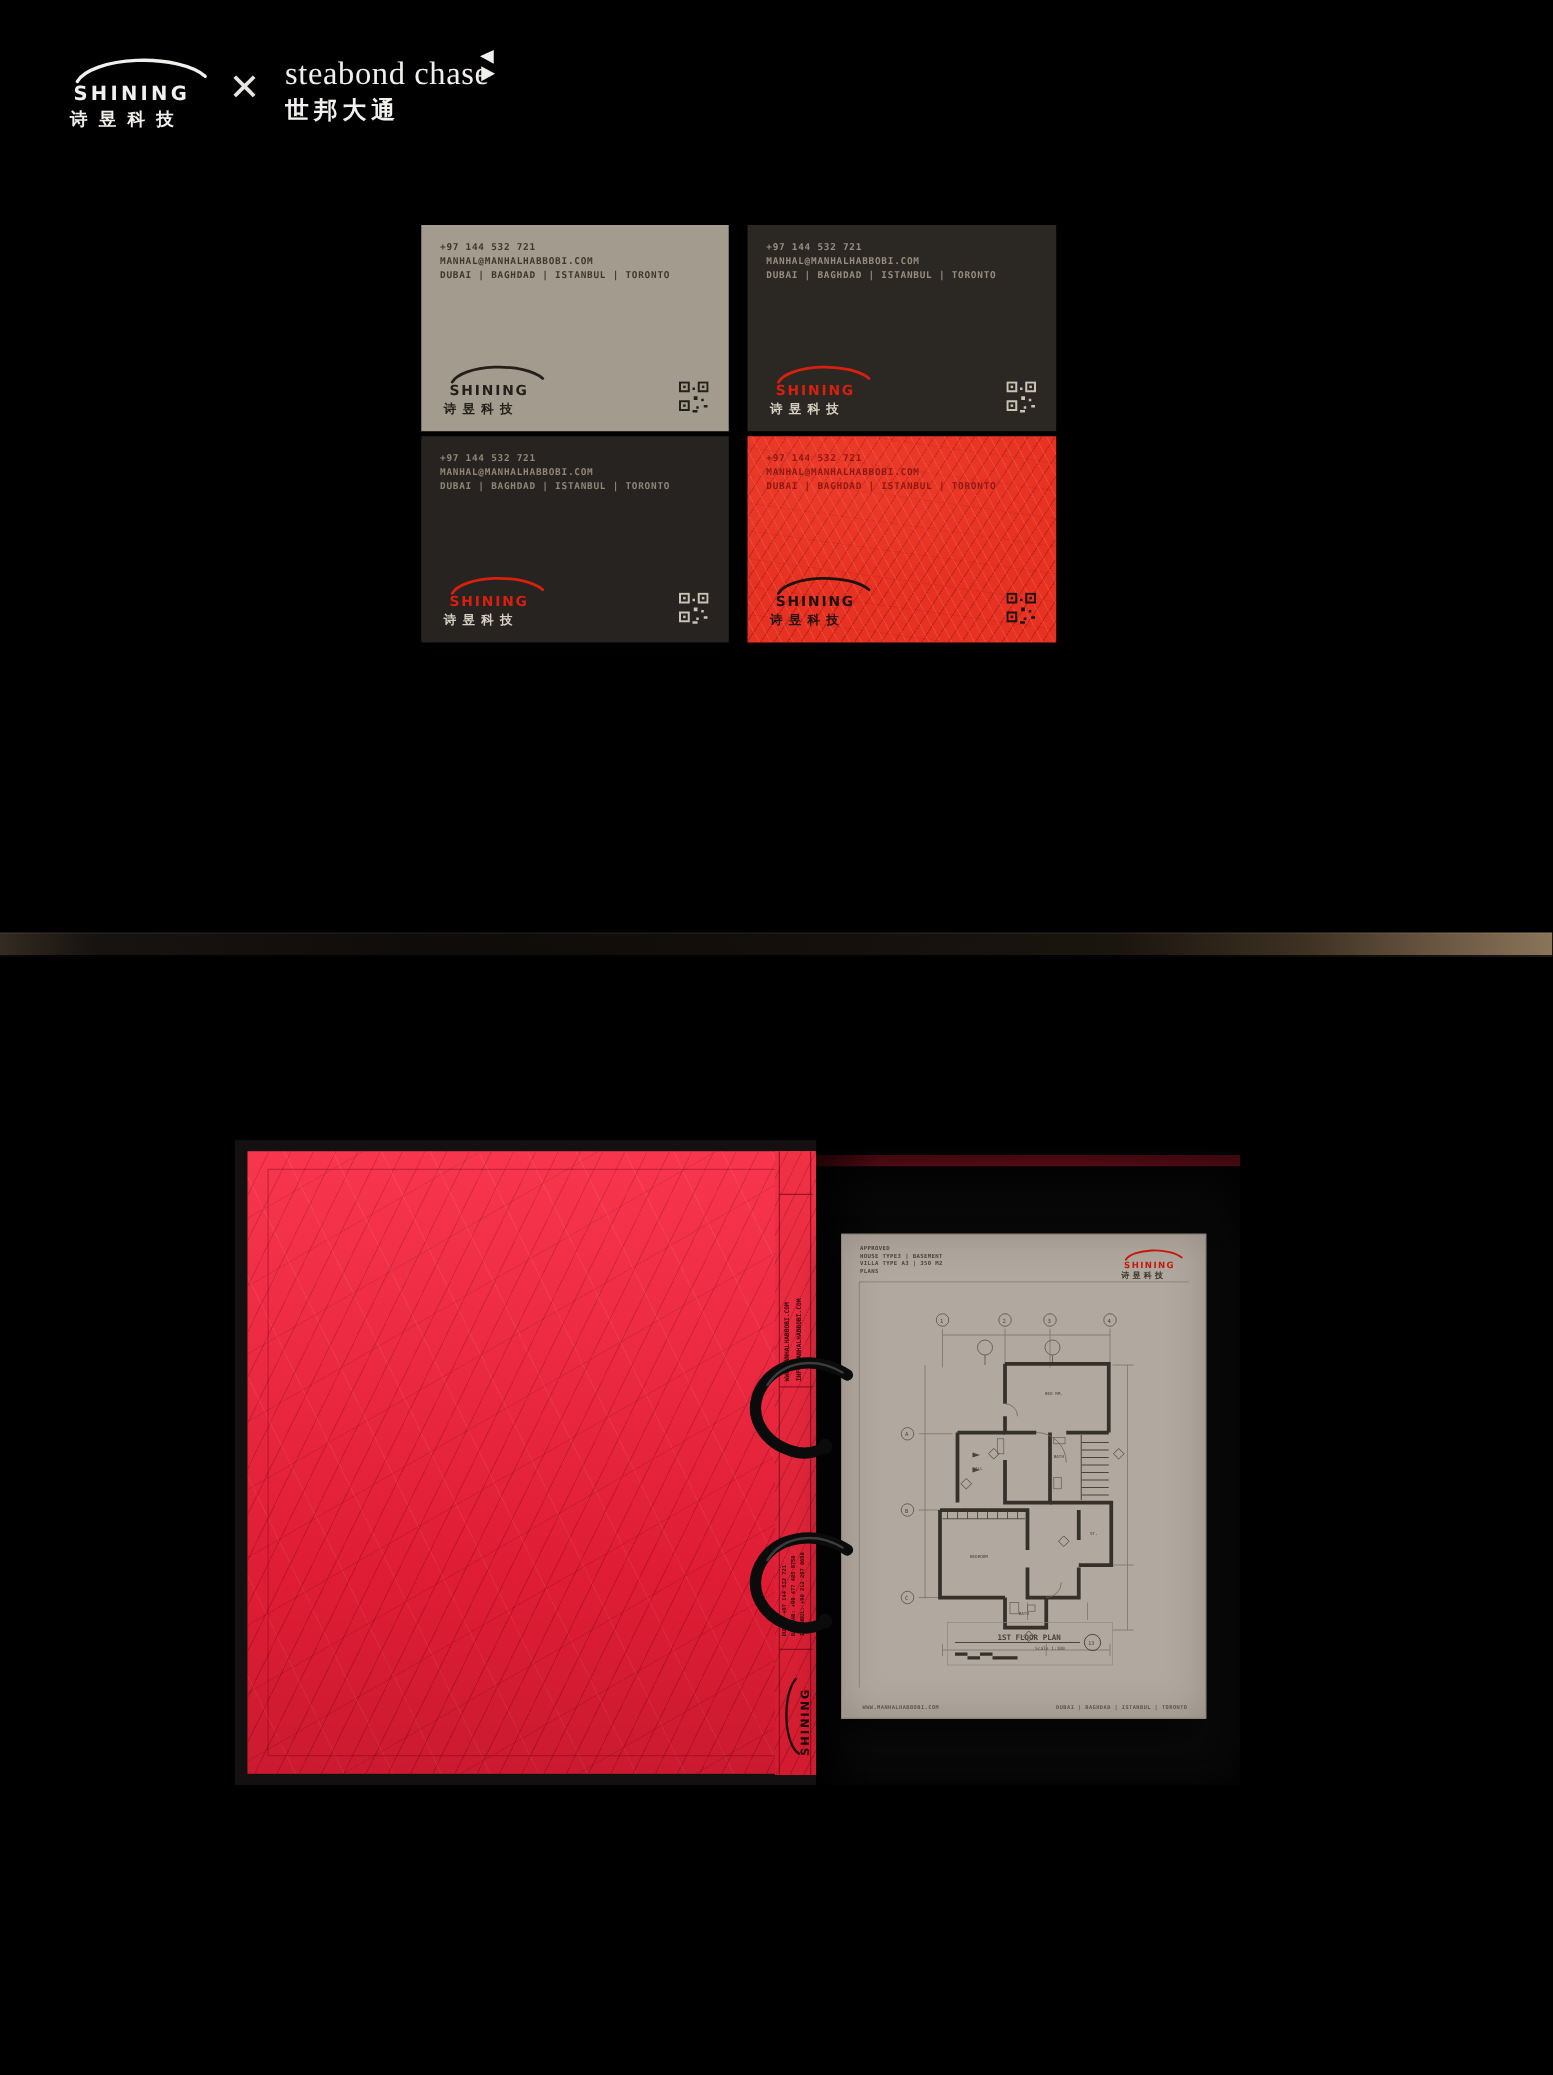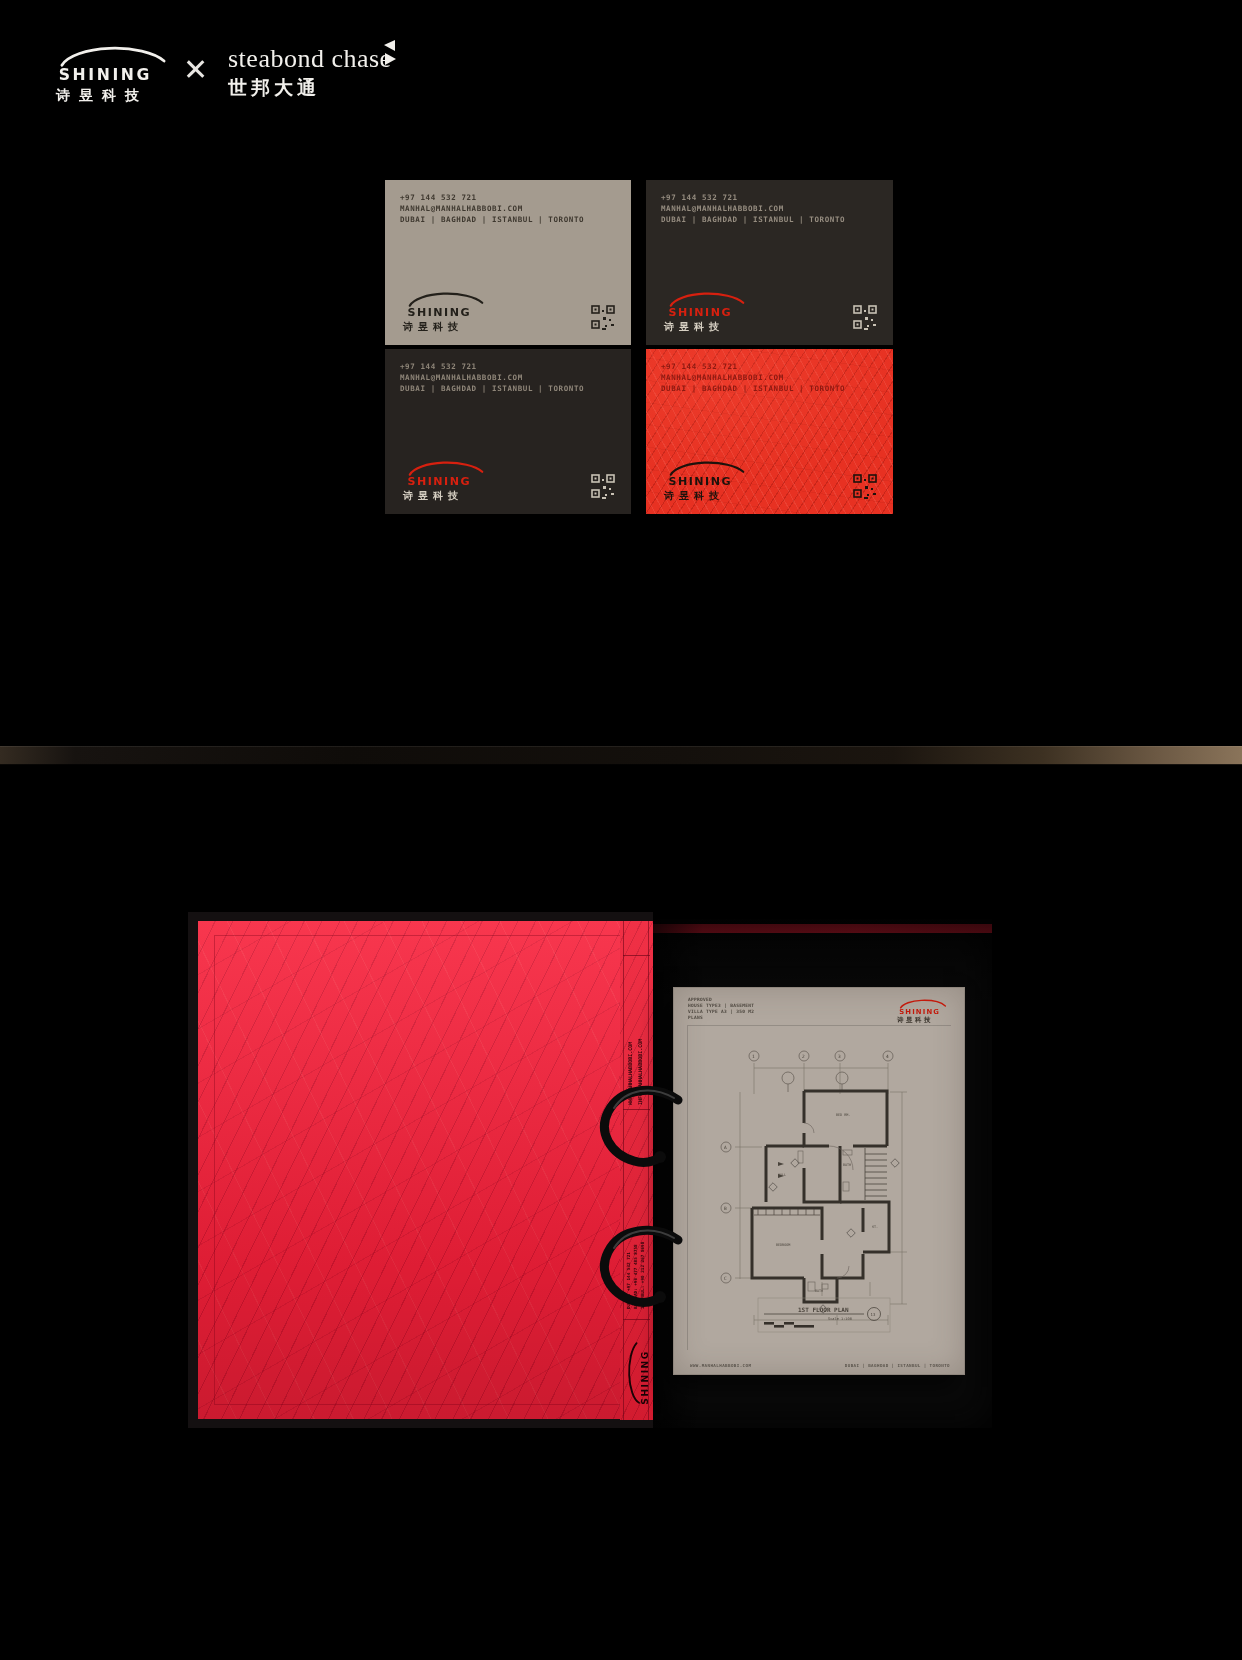--- a/index.html
+++ b/index.html
@@ -18,21 +18,21 @@
   .logo-svg text{font-family:"DejaVu Sans",sans-serif;font-weight:bold;letter-spacing:2.5px;}
   .logo-cn{font-family:Liberation Mono, monospace;font-weight:bold;}
   .hdr-logo .logo-cn{font-size:14px;letter-spacing:9px;margin:3px 0 0 4px;color:#f2f0ec;}
   .hdr-cross{left:183px;top:52px;font-size:30px;font-weight:200;color:#e8e6e2;font-family:"DejaVu Sans",sans-serif;}
   .hdr-partner{left:228px;top:44px;color:#f2f0ec;}
   .partner-name{font-family:"Liberation Serif",serif;font-size:26px;letter-spacing:.5px;}
   .partner-cn{font-family:"Liberation Serif",serif;font-weight:bold;font-size:19px;letter-spacing:4px;margin-top:1px;}
   .hdr-arrows{left:383px;top:40px;}
 
   
-  .card{position:absolute;overflow:hidden;margin-left:48px;}
+  .card{position:absolute;overflow:hidden;}
   .card-contact{position:absolute;left:15px;top:12px;font-family:"DejaVu Sans Mono",monospace;font-size:7.5px;line-height:11px;font-weight:bold;letter-spacing:.6px;white-space:nowrap;}
   .card-logo{position:absolute;left:15px;bottom:11px;}
   .card .logo-svg text{letter-spacing:2px;}
   .card .logo-cn{font-size:10px;letter-spacing:5px;margin:1px 0 0 3px;}
   .card-qr{position:absolute;right:16px;bottom:14px;}
 
   .v-gray{background:#a49b8f;color:#3e382f;}
   .v-gray .logo-svg,.v-gray .logo-cn,.v-gray .card-qr{color:#23201a;}
   .v-dark1{background:#2b2723;color:#968d80;}
   .v-dark2{background:#272320;color:#8f8679;}

